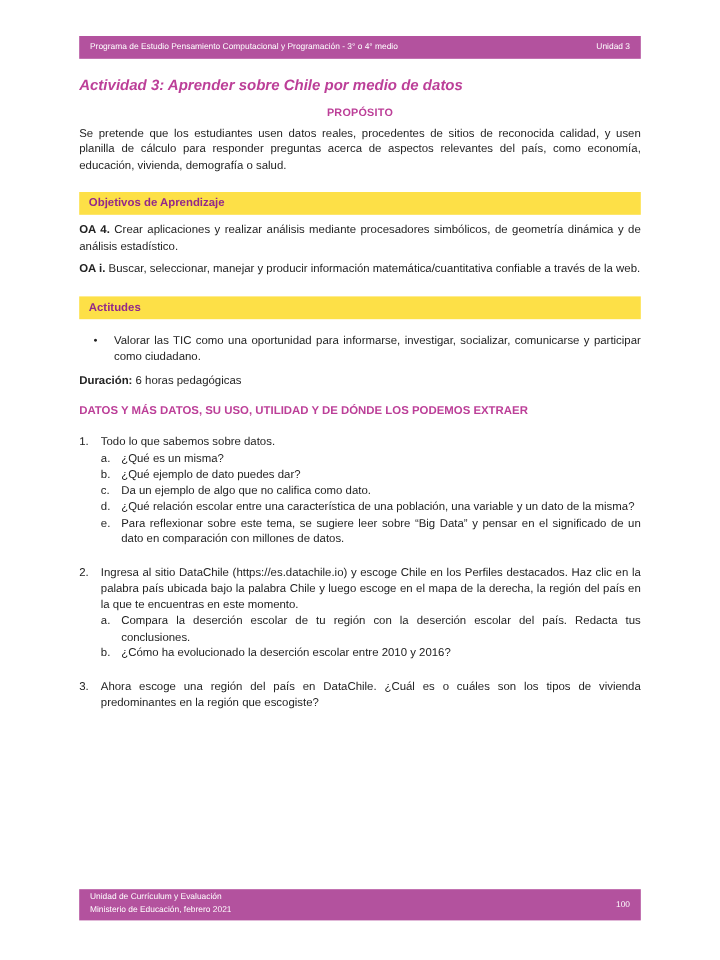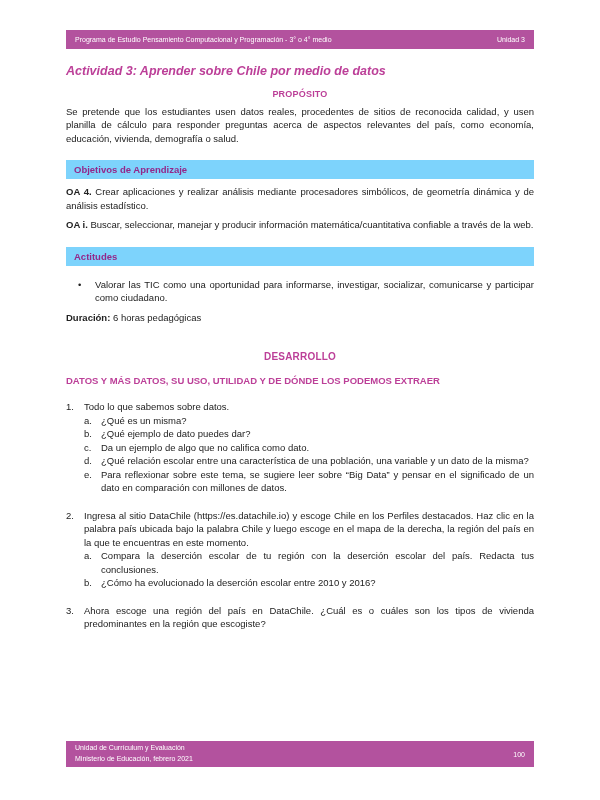--- a/index.html
+++ b/index.html
@@ -6,21 +6,21 @@
   body{width:600px;height:800px;background:#ffffff;font-family:"Liberation Sans",sans-serif;color:#222;position:relative;overflow:hidden;}
   .page{position:absolute;inset:0;}
   .header-bar{position:absolute;top:30px;left:66px;width:468px;height:19px;background:#b3529e;color:#fff;
     font-size:7px;display:flex;justify-content:space-between;align-items:center;padding:0 9px;box-sizing:border-box;}
   .content{position:absolute;top:49px;left:66px;width:468px;}
   .title{font-size:12.5px;font-weight:bold;color:#bc3f98;margin:15px 0 0 0;font-style:italic;}
   .section-label{font-size:9px;font-weight:bold;color:#bc3f98;margin:11px 0 0 0;letter-spacing:.2px;text-align:center;}
   .body{font-size:9.5px;line-height:1.42;color:#222;}
   p.body{margin:6px 0 0 0;}
   .just{text-align:justify;}
-  .banner{margin-top:15px;background:#7dd3fc;color:#93288a;font-weight:bold;font-size:9.5px;padding:4px 0 4px 8px;}
+  .banner{margin-top:15px;background:#fde047;color:#93288a;font-weight:bold;font-size:9.5px;padding:4px 0 4px 8px;}
   .oa{margin-top:10px;}
   .bullet-row{display:flex;margin-top:12px;padding-left:12px;}
   .bullet{flex:0 0 17px;font-size:9.5px;line-height:1.42;}
   .duracion{margin-top:16px;}
   .desarrollo{margin-top:27px;font-size:10px;}
   .sub-heading{font-size:9.5px;font-weight:bold;color:#bc3f98;margin:13px 0 0 0;}
   .num-item{display:flex;margin-top:14px;}
   .num{flex:0 0 18px;font-size:9.5px;line-height:1.42;}
   .sub-item{display:flex;margin-left:18px;}
   .letter{flex:0 0 17px;font-size:9.5px;line-height:1.42;}
@@ -66,21 +66,20 @@
     <div class="bullet-row">
       <span class="bullet">•</span>
       <span class="body just grow">Valorar las TIC como una oportunidad para informarse, investigar, socializar, comunicarse y participar como ciudadano.</span>
     </div>
 
     <p class="body duracion">
       <b>Duración:</b>
       <span>6 horas pedagógicas</span>
     </p>
 
-    <h2 class="section-label desarrollo">DESARROLLO</h2>
     <h3 class="sub-heading">DATOS Y MÁS DATOS, SU USO, UTILIDAD Y DE DÓNDE LOS PODEMOS EXTRAER</h3>
 
     <div class="num-item">
       <span class="num">1.</span>
       <span class="body grow">Todo lo que sabemos sobre datos.</span>
     </div>
     <div class="sub-item">
       <span class="letter">a.</span>
       <span class="body just grow">¿Qué es un misma?</span>
     </div>

